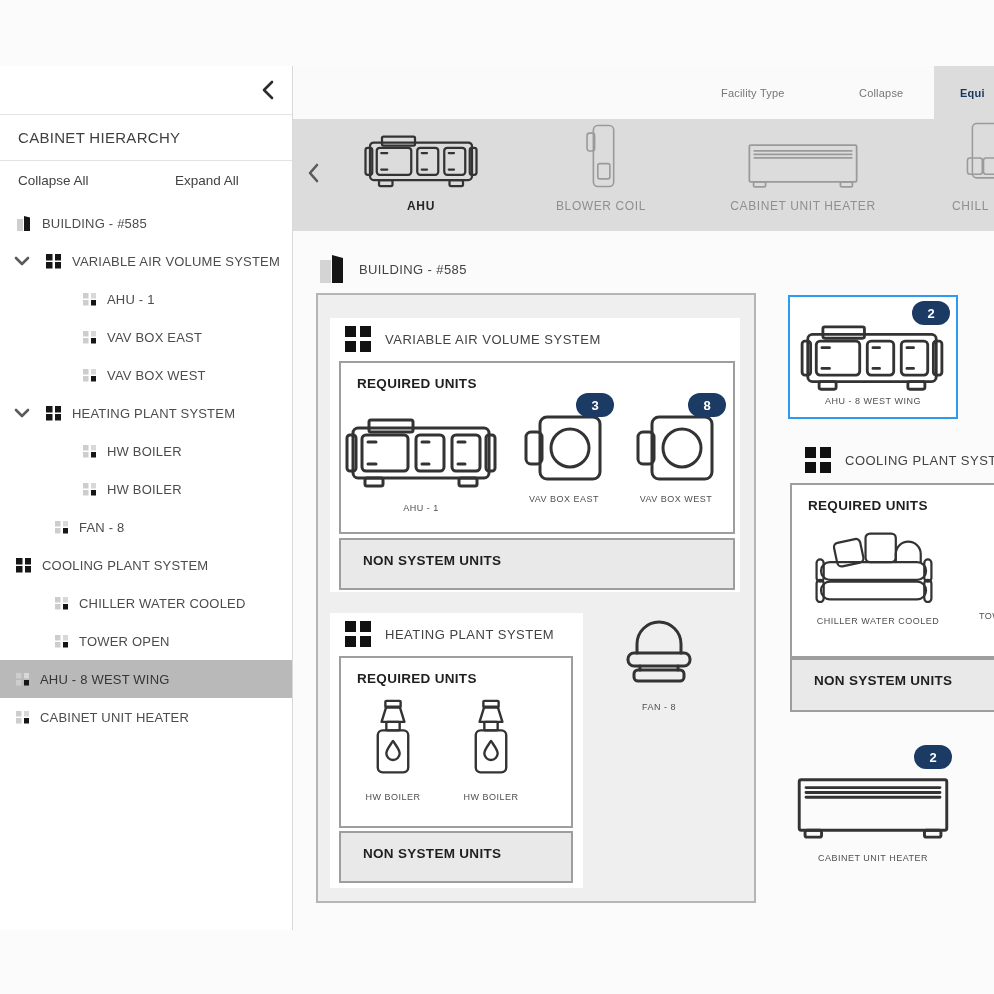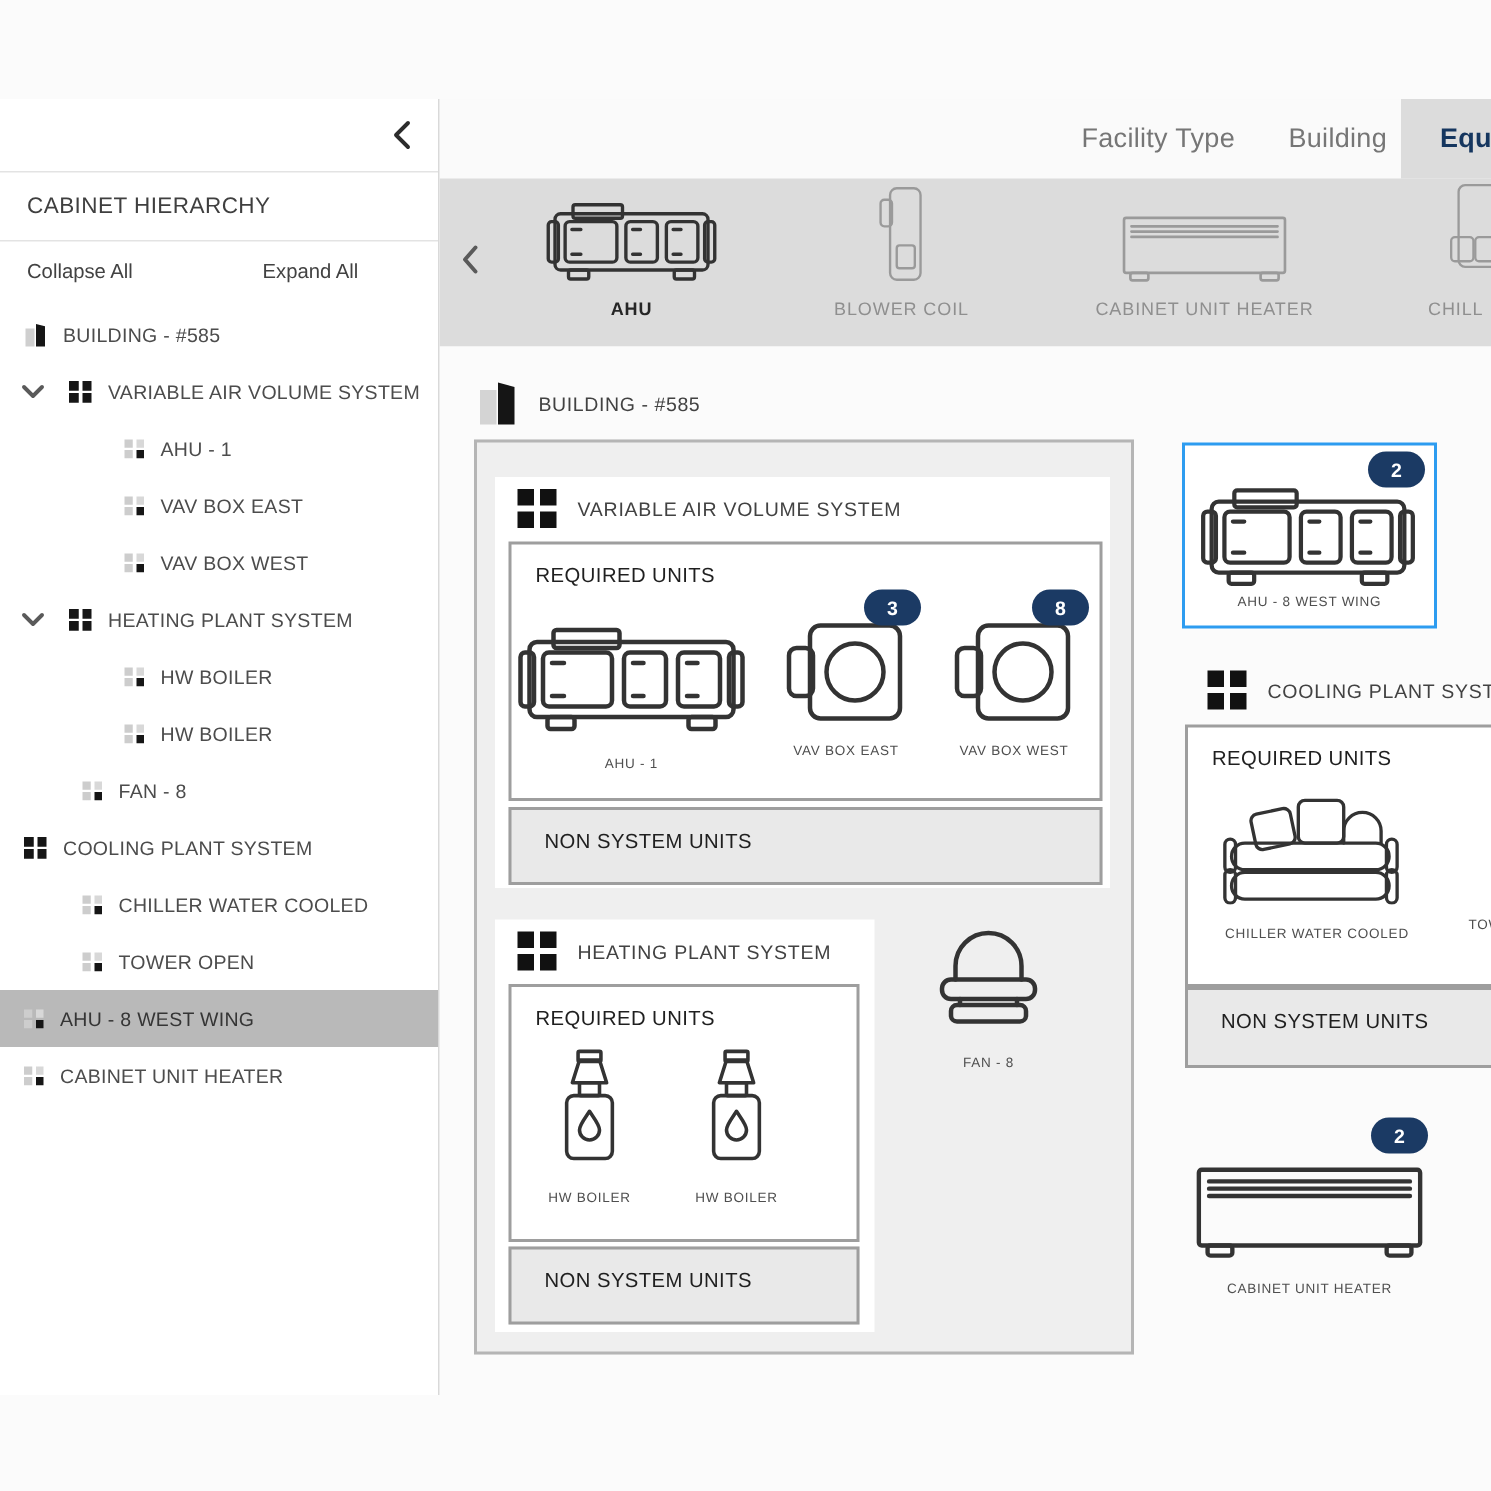--- a/index.html
+++ b/index.html
@@ -35,21 +35,21 @@
      linear-gradient(#161616,#161616) 0 100%/6.5px 6.5px no-repeat,
      linear-gradient(#161616,#161616) 100% 100%/6.5px 6.5px no-repeat;}
   .ic-unit{width:13px;height:13px;min-width:13px;background:
      linear-gradient(#cdcdcd,#cdcdcd) 0 0/5.5px 5.5px no-repeat,
      linear-gradient(#d8d8d8,#d8d8d8) 100% 0/5.5px 5.5px no-repeat,
      linear-gradient(#cdcdcd,#cdcdcd) 0 100%/5.5px 5.5px no-repeat,
      linear-gradient(#161616,#161616) 100% 100%/5.5px 5.5px no-repeat;}
   .tchev{margin-right:16px;}
   
   #tabsrow{position:absolute;left:293px;top:66px;width:701px;height:53px;background:#fafafa;}
-  .toptab{position:absolute;top:0;height:53px;display:flex;align-items:center;font-size:18px;
+  .toptab{position:absolute;top:0;height:53px;display:flex;align-items:center;font-size:11px;
           color:#767676;cursor:pointer;letter-spacing:.2px;}
   .toptab.active{background:#dcdcdc;color:#15365f;font-weight:700;padding-left:26px;width:60px;}
   
   #carousel{position:absolute;left:293px;top:119px;width:701px;height:112px;background:#dcdcdc;overflow:hidden;}
   .car-chev{position:absolute;left:14px;top:44px;cursor:pointer;}
   .car-item{position:absolute;bottom:18px;display:flex;flex-direction:column;align-items:center;cursor:pointer;}
   .car-label{margin-top:10px;font-size:12px;letter-spacing:.6px;color:#8f8f8f;white-space:nowrap;}
   .car-item.active .car-label{color:#262626;font-weight:700;}
   
   svg.icon *{fill:none;stroke:currentColor;stroke-width:3;stroke-linejoin:round;stroke-linecap:round;}
@@ -64,21 +64,21 @@
   #building-box{position:absolute;left:23px;top:62px;width:436px;height:606px;background:#efefef;border:2px solid #b5b5b5;}
   .sys-block{position:absolute;background:#fff;}
   .sys-head{display:flex;align-items:center;height:42px;padding-left:15px;}
   .ic-sys-lg{width:26px;height:26px;min-width:26px;background:
      linear-gradient(#111,#111) 0 0/11px 11px no-repeat,
      linear-gradient(#111,#111) 100% 0/11px 11px no-repeat,
      linear-gradient(#111,#111) 0 100%/11px 11px no-repeat,
      linear-gradient(#111,#111) 100% 100%/11px 11px no-repeat;}
   .sys-title{margin-left:14px;font-size:13px;color:#424242;letter-spacing:.5px;white-space:nowrap;}
   .req-box{position:absolute;background:#fff;border:2px solid #9e9e9e;}
-  .req-label,.nonsys-label{font-size:13.5px;font-weight:400;color:#1f1f1f;letter-spacing:.3px;}
+  .req-label,.nonsys-label{font-size:13.5px;font-weight:700;color:#1f1f1f;letter-spacing:.3px;}
   .req-label{position:absolute;left:16px;top:13px;}
   .nonsys{position:absolute;background:#e9e9e9;border:2px solid #9e9e9e;}
   .nonsys .nonsys-label{position:absolute;left:22px;top:13px;}
   .unit-item{position:absolute;display:flex;flex-direction:column;align-items:center;cursor:pointer;}
   .icon-wrap{position:relative;}
   .unit-label{margin-top:8px;font-size:9px;color:#4f4f4f;letter-spacing:.5px;text-align:center;line-height:1.5;white-space:pre-line;}
   .badge{position:absolute;min-width:38px;height:24px;background:#1b3a64;border-radius:13px;color:#fff;
          font-size:13px;font-weight:700;display:flex;align-items:center;justify-content:center;box-sizing:border-box;}
   #ahu8-card{position:absolute;left:495px;top:64px;width:166px;height:120px;background:#fff;
              border:2px solid #2d9cf0;cursor:pointer;}
@@ -172,21 +172,21 @@
       </div>
       <div class="trow" style="padding-left:16px">
         <span class="ic-unit"></span>
         <span class="tlabel">CABINET UNIT HEATER</span>
       </div>
     </div>
   </div>
 
   <div id="tabsrow">
     <span class="toptab" style="left:428px">Facility Type</span>
-    <span class="toptab" style="left:566px">Building</span>
+    <span class="toptab" style="left:566px">Collapse</span>
     <span class="toptab active" style="left:641px">Equi</span>
   </div>
 
   <div id="carousel">
     <svg class="chevline car-chev" width="13" height="20" viewBox="0 0 13 20">
         <polyline points="10,2 3,10 10,18"></polyline>
       </svg>
 
     <div class="car-item active" style="left:58px;width:140px">
       <svg class="icon dark-ic" width="114" height="54" viewBox="0 0 152 72">

